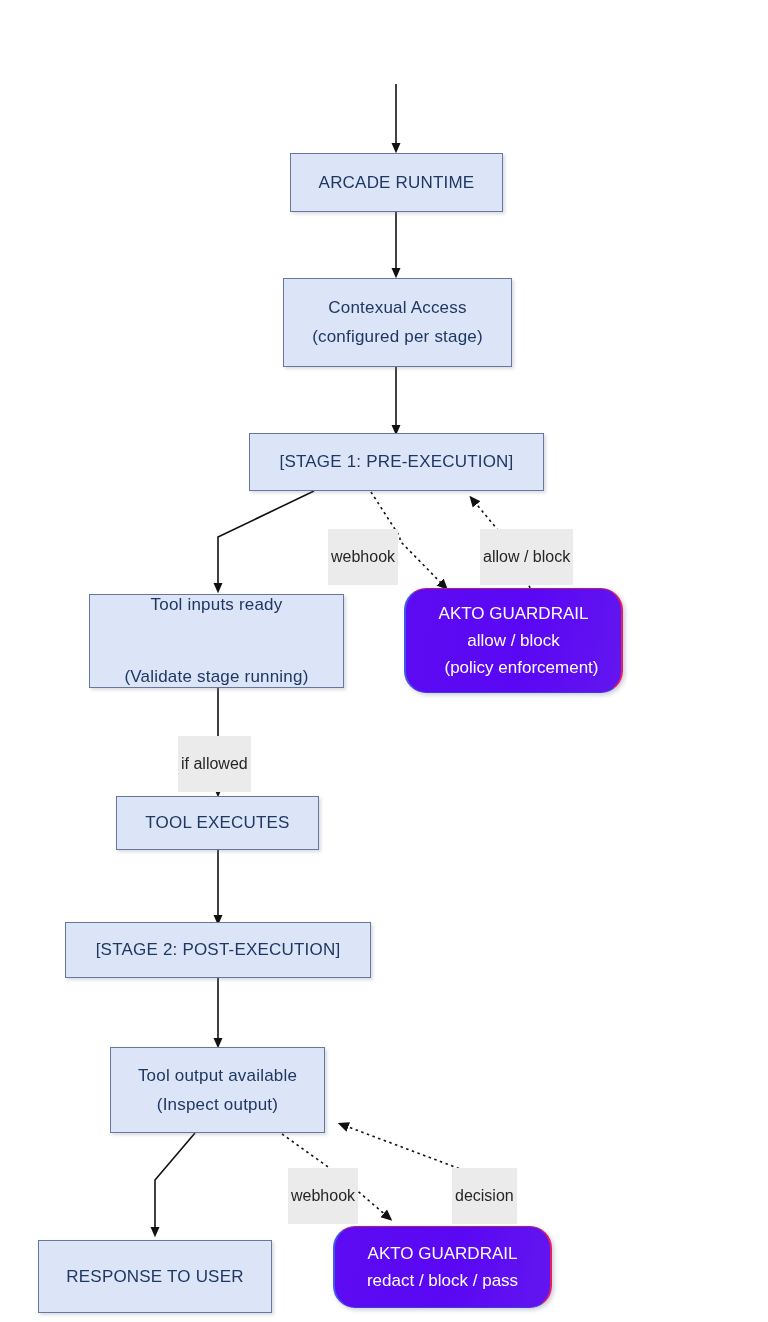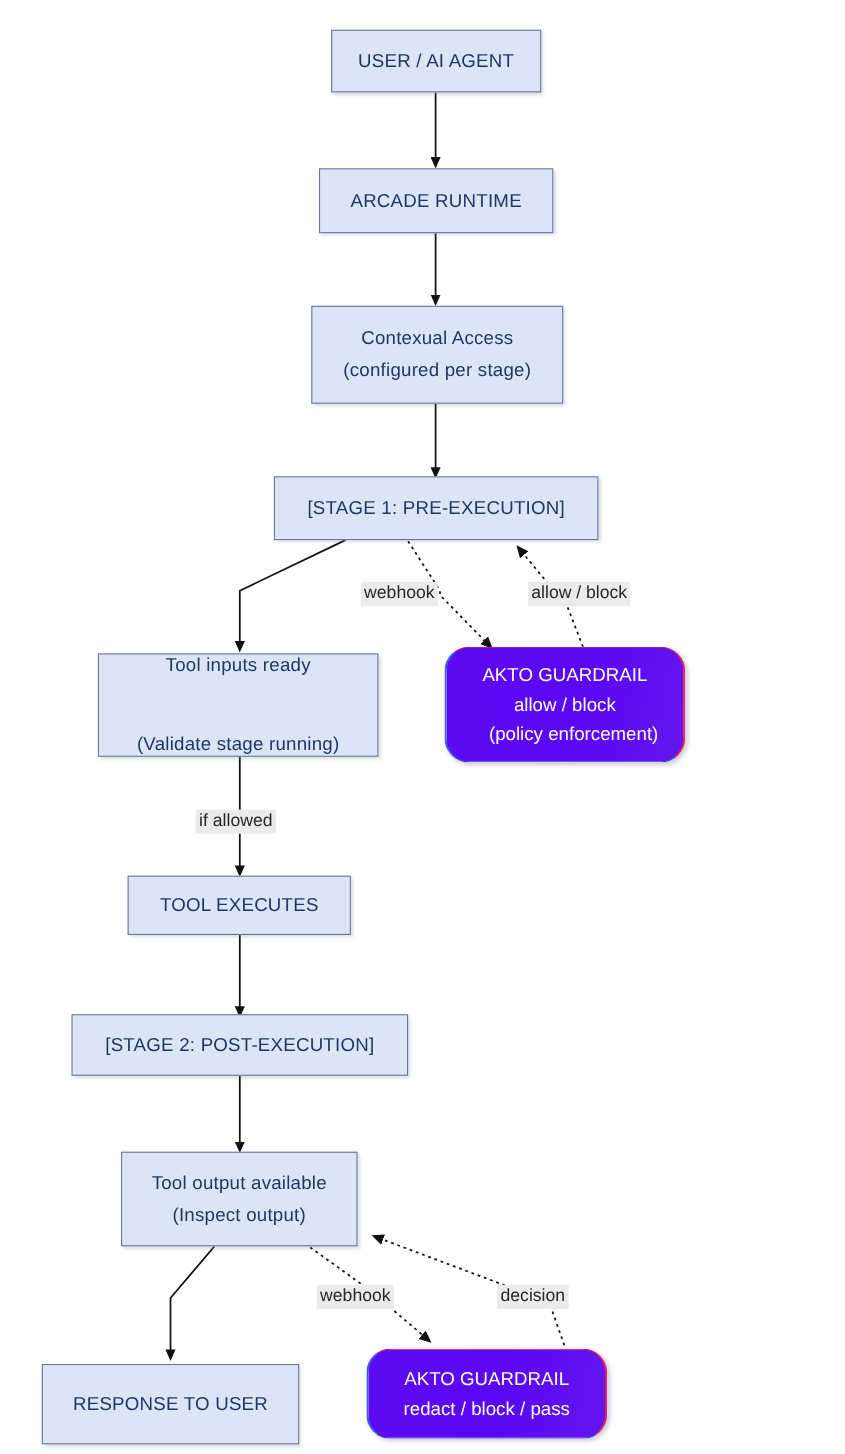--- a/index.html
+++ b/index.html
@@ -65,21 +65,21 @@
   .node-purple .line2 { font-size: 17px; margin-top: 7px; }
   .node-purple .line3 { font-size: 17px; margin-top: 7px; margin-left: 16px; }
 
   
   .edge-label {
     position: absolute;
     background: #ebebeb;
     color: #262626;
     font-size: 16px;
     line-height: 20px;
-    padding: 1px 3px;
+    padding: 18px 3px;
     white-space: nowrap;
     box-sizing: border-box;
   }
 </style>
 </head>
 <body>
 
 <div id="diagram-canvas">
 
   <svg id="edge-layer" viewBox="0 0 768 1322" width="768" height="1322" xmlns="http://www.w3.org/2000/svg">
@@ -110,23 +110,20 @@
 
     <line x1="218" y1="978" x2="218" y2="1043" stroke="#111111" stroke-width="1.6" marker-end="url(#arrow-solid)"></line>
 
     <path d="M 195 1133 L 155 1180 L 155 1232" fill="none" stroke="#111111" stroke-width="1.6" marker-end="url(#arrow-solid)"></path>
 
     <path d="M 282 1134 L 335 1172 L 340 1176 L 388 1217" fill="none" stroke="#111111" stroke-width="1.6" stroke-dasharray="2.5,3.5" marker-end="url(#arrow-dot)"></path>
 
     <path d="M 513 1223 L 500 1186 L 495 1182 L 343 1125" fill="none" stroke="#111111" stroke-width="1.6" stroke-dasharray="2.5,3.5" marker-end="url(#arrow-dot)"></path>
   </svg>
 
-  <div class="node node-blue single" style="left:301px; top:27px; width:191px; height:57px;">
-    <span class="line1">USER / AI AGENT</span>
-  </div>
 
   <div class="node node-blue" style="left:283px; top:278px; width:229px; height:89px;">
     <span class="line1">Contexual Access</span>
     <span class="line2">(configured per stage)</span>
   </div>
 
   <div class="node node-blue single" style="left:290px; top:153px; width:213px; height:59px;">
     <span class="line1">ARCADE RUNTIME</span>
   </div>
 

